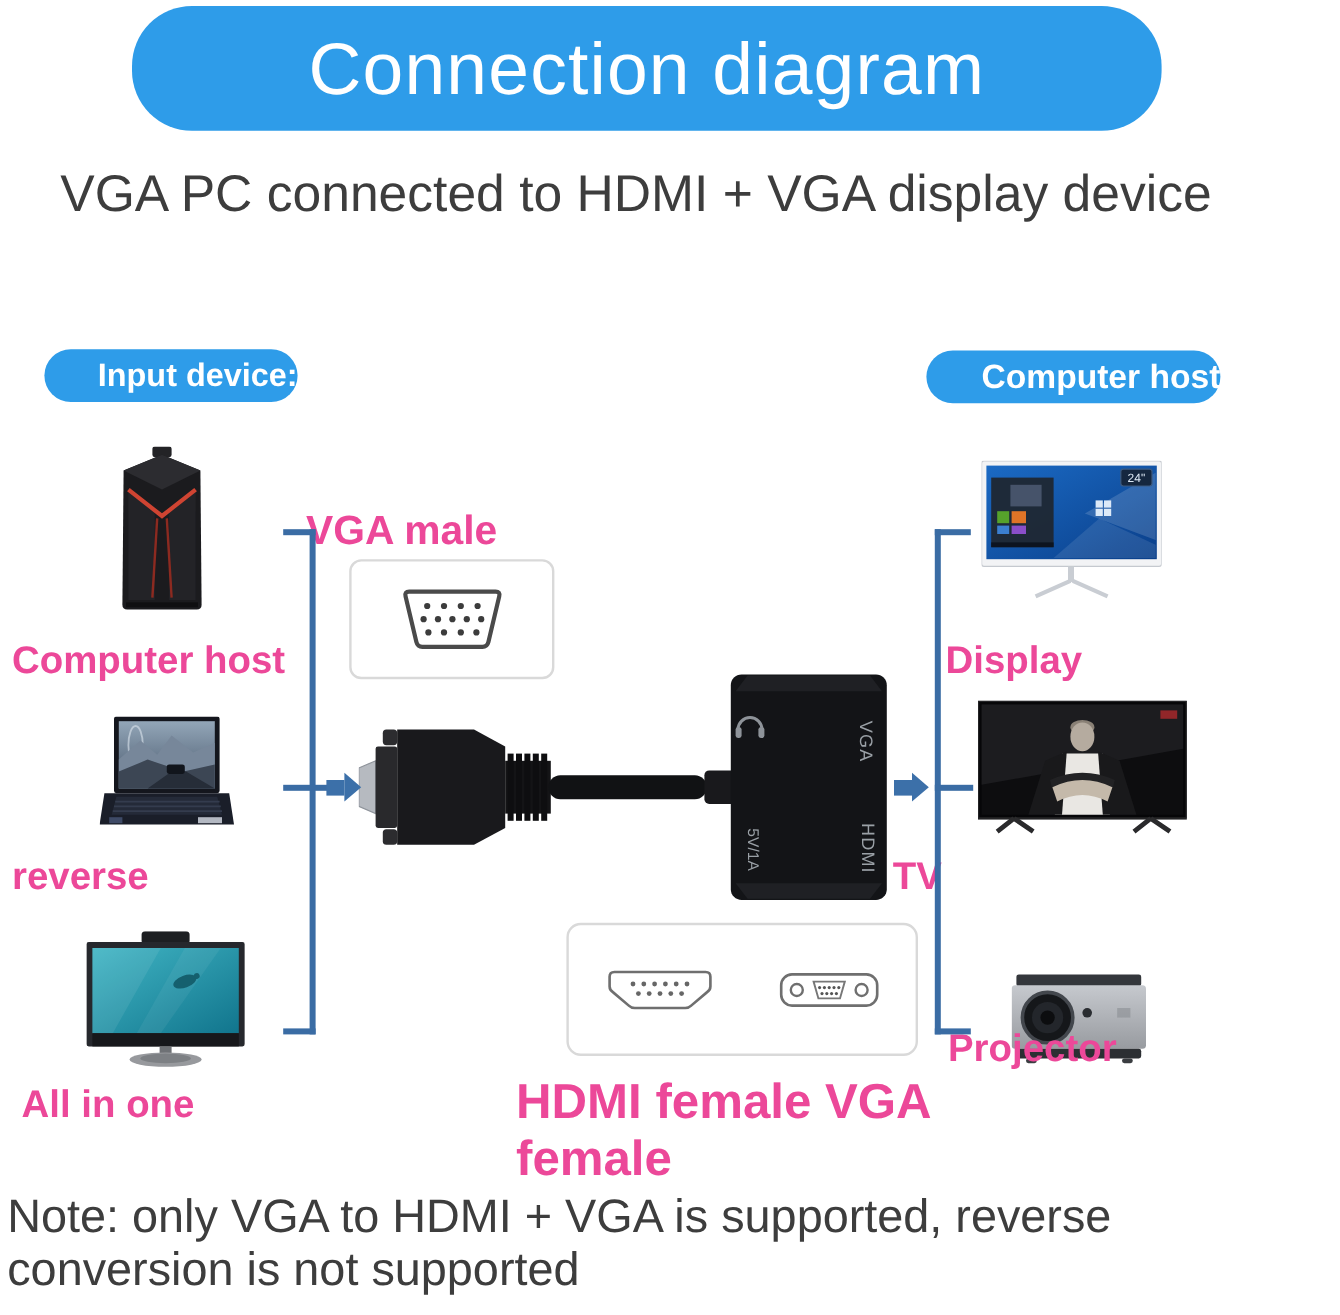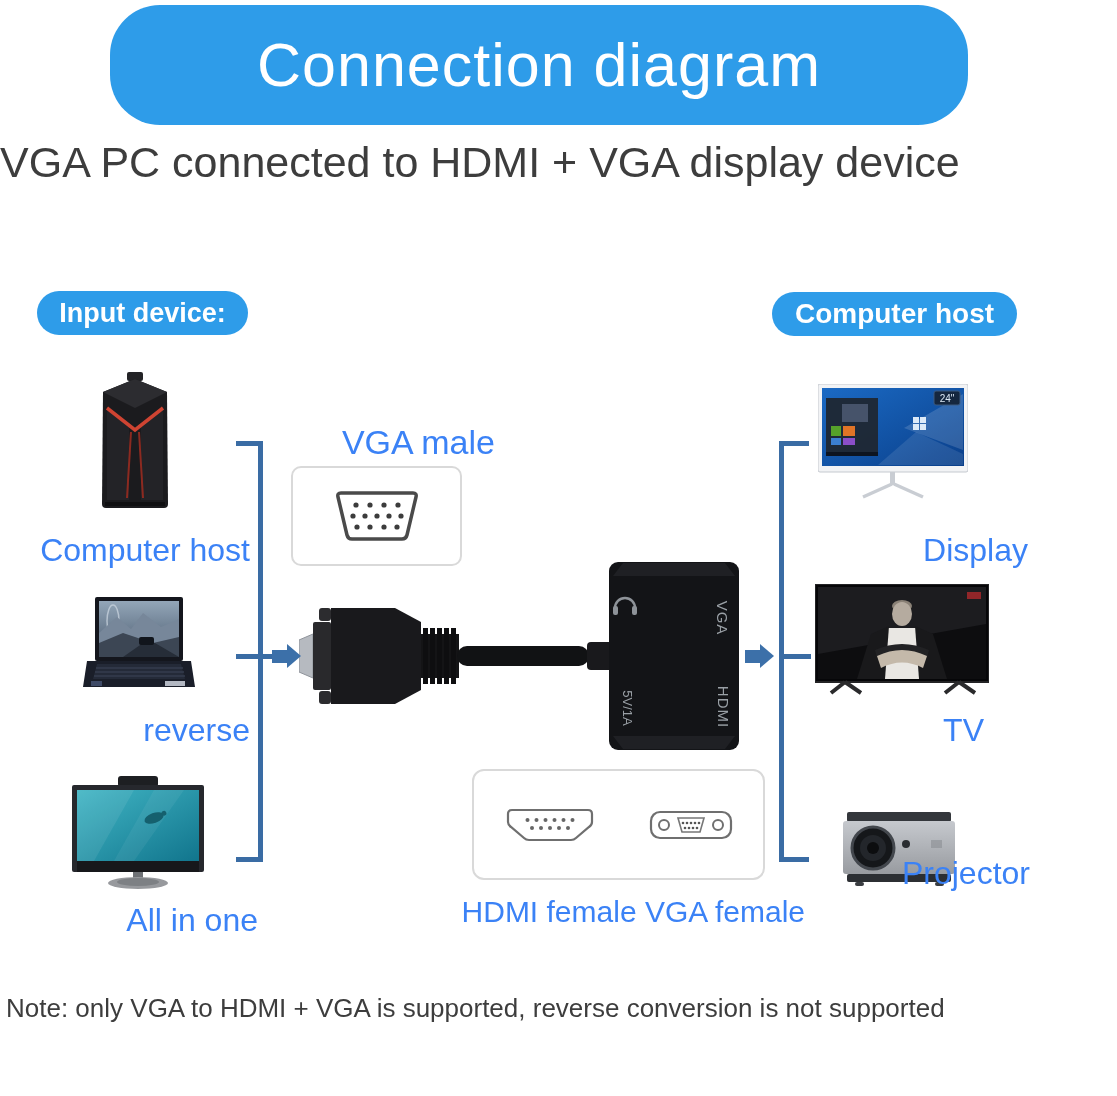--- a/index.html
+++ b/index.html
@@ -1,43 +1,43 @@
 <!DOCTYPE html>
 <html><head>
 <meta charset="utf-8">
 <style>
   html,body{margin:0;padding:0;background:#ffffff;}
   #page{position:relative;width:1117px;height:1096px;background:#ffffff;overflow:hidden;
         font-family:"Liberation Sans",sans-serif;color:#3e3e3e;}
 
-  .banner{position:absolute;left:110px;top:5px;width:858px;height:120px;background:#2e9ce9;
+  .banner{position:absolute;left:110px;top:5px;width:858px;height:104px;background:#2e9ce9;
           border-radius:50px;display:flex;align-items:center;justify-content:center;
           color:#ffffff;font-size:61px;font-weight:500;letter-spacing:1px;}
-  .subtitle{position:absolute;left:0;top:138px;width:1060px;
+  .subtitle{position:absolute;left:0;top:138px;width:1060px;text-align:center;
             font-size:43px;font-weight:500;color:#3d3d3d;}
 
   .pill{position:absolute;background:#2e9ce9;color:#ffffff;border-radius:23px;
-        text-align:center;font-weight:700;}
+        text-align:right;font-weight:700;}
   .pill.left{left:37px;top:291px;width:211px;height:44px;line-height:44px;font-size:27px;}
   .pill.right{left:772px;top:292px;width:245px;height:44px;line-height:44px;font-size:28px;}
 
-  .lbl{position:absolute;text-align:right;color:#3b82f6;font-size:32px;font-weight:400;}
+  .lbl{position:absolute;text-align:left;color:#ec4899;font-size:32px;font-weight:700;}
 
   .dev{position:absolute;}
 
   .line{position:absolute;background:#3a6ca4;}
   .arrow-shaft{position:absolute;background:#3c70a9;}
   .arrow-head{position:absolute;width:0;height:0;border-style:solid;border-color:transparent;}
 
   .port-box{position:absolute;background:#ffffff;border:2px solid #d9d9d9;border-radius:10px;
             display:flex;align-items:center;justify-content:center;}
   .box-vga-male{left:291px;top:466px;width:167px;height:96px;}
   .box-female{left:472px;top:769px;width:289px;height:107px;gap:52px;border-radius:12px;}
 
-  .note{position:absolute;left:6px;top:993px;width:1105px;font-size:26px;color:#3d3d3d;}
+  .note{position:absolute;left:6px;top:993px;width:1105px;font-size:39px;color:#3d3d3d;}
 </style>
 </head>
 <body>
 
 <div id="page">
 
   <div class="banner">
     <span>Connection diagram</span>
   </div>
   <div class="subtitle">VGA PC connected to HDMI + VGA display device</div>
@@ -181,21 +181,21 @@
           <circle cx="43" cy="16" r="1.3"></circle>
         <circle cx="47" cy="16" r="1.3"></circle>
           <circle cx="51" cy="16" r="1.3"></circle>
         <circle cx="37" cy="21" r="1.3"></circle>
           <circle cx="41" cy="21" r="1.3"></circle>
           <circle cx="45" cy="21" r="1.3"></circle>
           <circle cx="49" cy="21" r="1.3"></circle>
       </g>
     </svg>
   </div>
-  <div class="lbl" style="left:430px;top:895px;width:375px;font-size:30px">HDMI female VGA female</div>
+  <div class="lbl" style="left:430px;top:895px;width:375px;font-size:41px">HDMI female VGA female</div>
 
   <svg class="dev" style="left:818px;top:384px" width="150" height="120" viewBox="0 0 150 120">
     <defs>
       <linearGradient id="winGrad" x1="0" y1="0" x2="1" y2="1">
         <stop offset="0" stop-color="#1b6ac4"></stop>
           <stop offset="1" stop-color="#0a3f8a"></stop>
       </linearGradient>
     </defs>
     <rect x="0" y="0" width="150" height="88" rx="2" fill="#f2f3f5" stroke="#c5c9cf"></rect>
     <rect x="4" y="4" width="142" height="78" fill="url(#winGrad)"></rect>

